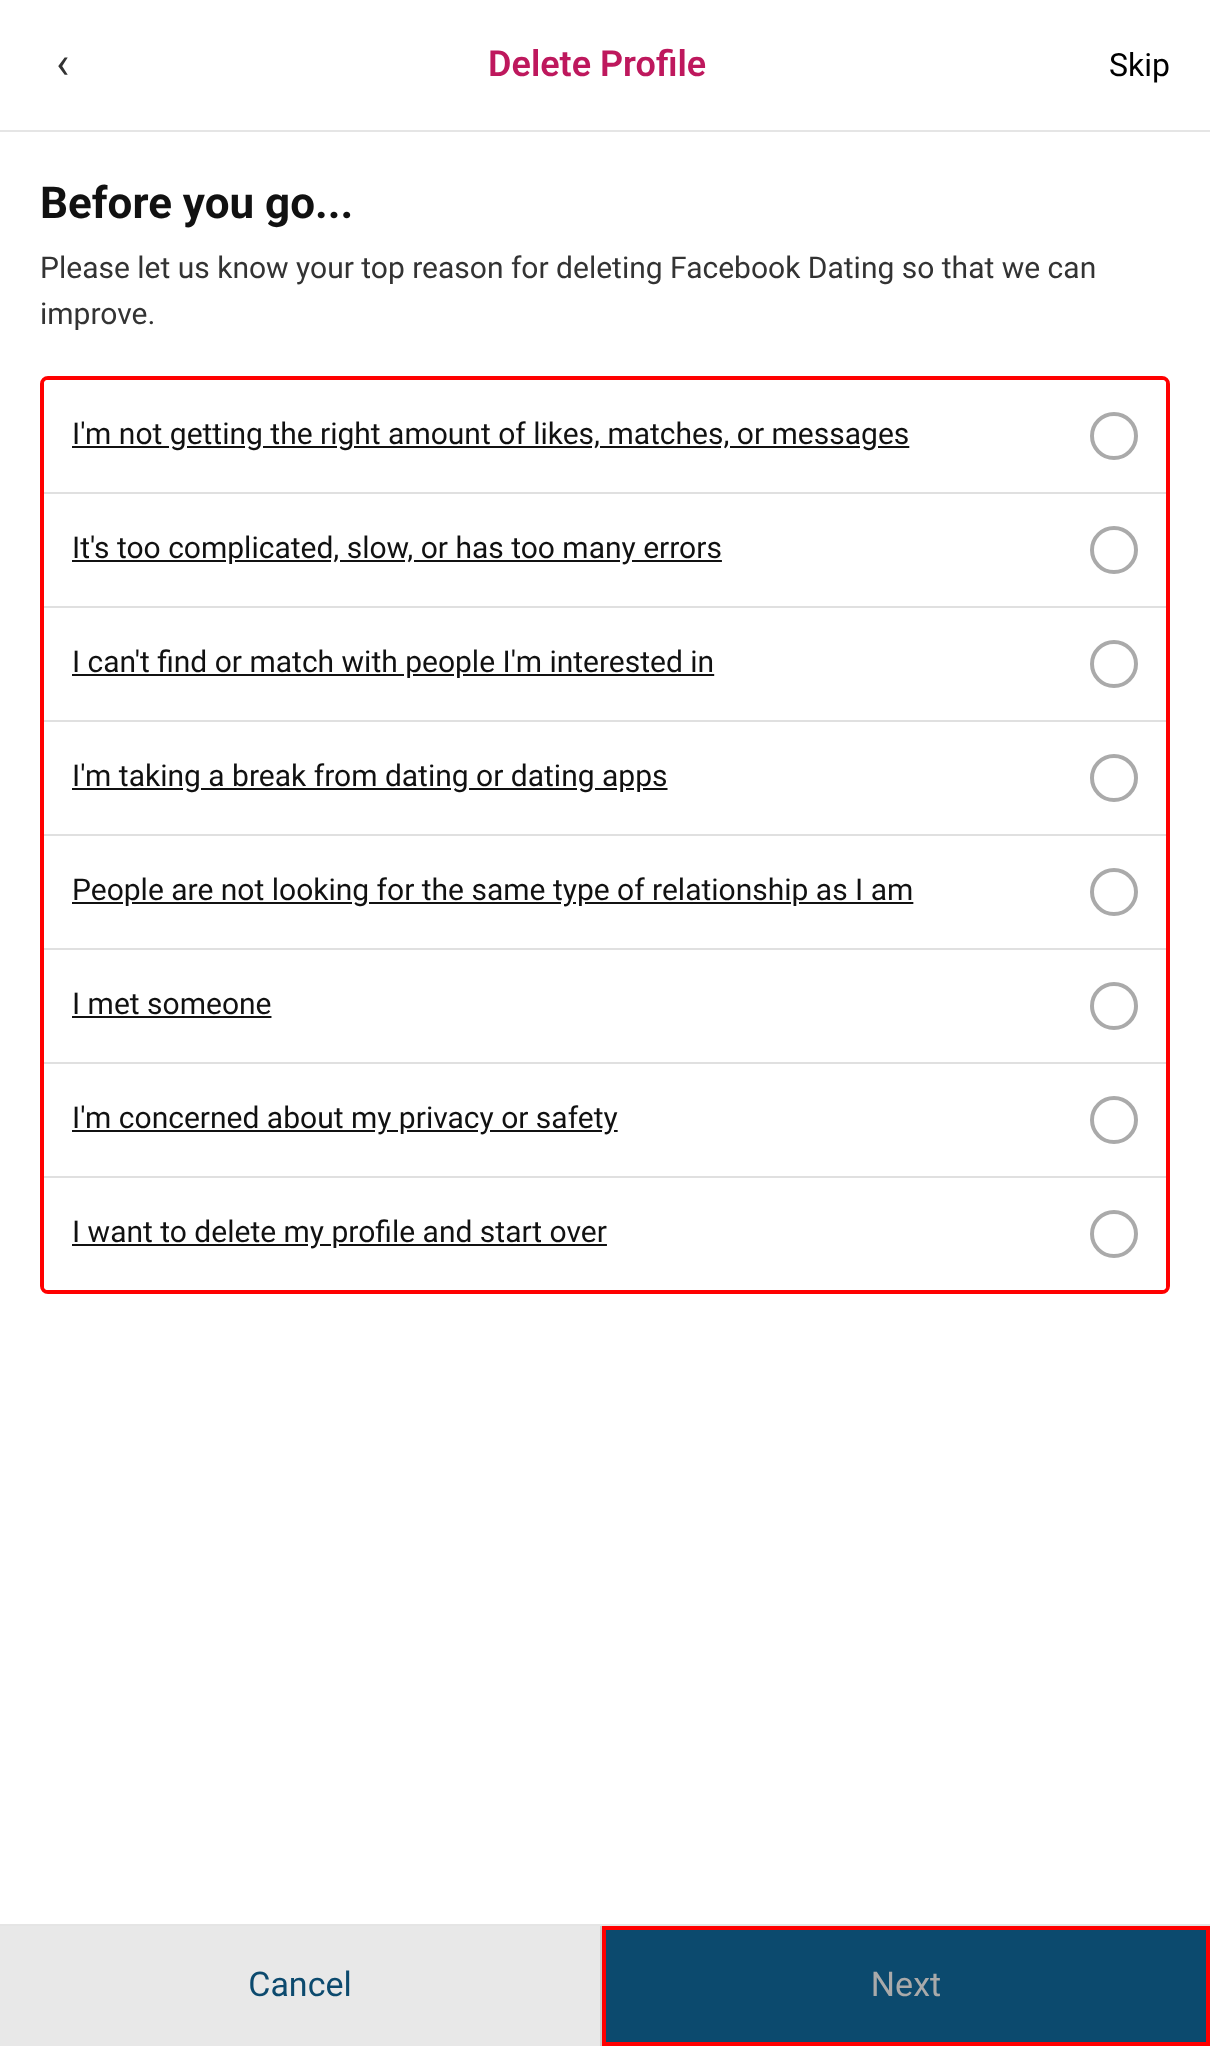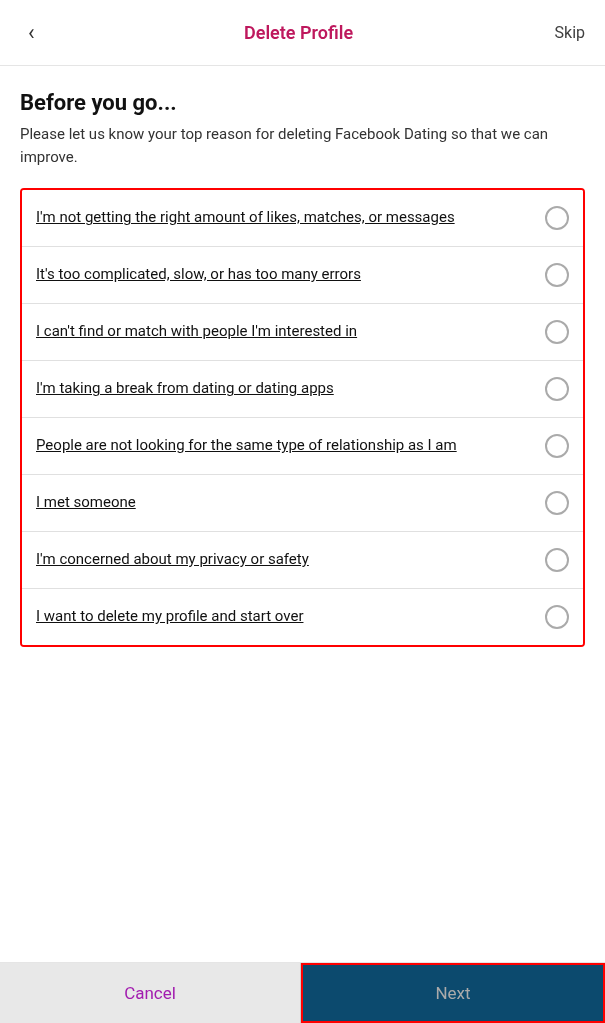--- a/index.html
+++ b/index.html
@@ -32,21 +32,21 @@
     }
 
     .header-title {
       font-size: 18px;
       font-weight: 600;
       color: #be185d;
     }
 
     .header-skip {
       font-size: 16px;
-      color: #404040;
+      color: #000000;
       cursor: pointer;
       font-weight: 400;
     }
 
     .content {
       padding: 24px 20px 0 20px;
     }
 
     .before-you-go {
       font-size: 22px;
@@ -106,21 +106,21 @@
       bottom: 0;
       width: 605px;
       border-top: 1px solid #e5e5e5;
       background: #fff;
     }
 
     .btn-cancel {
       flex: 1;
       padding: 18px 0;
       font-size: 17px;
-      color: #a21caf;
+      color: #0c4a6e;
       background: #e8e8e8;
       border: none;
       cursor: pointer;
       font-weight: 400;
       border-right: 1px solid #ccc;
     }
 
     .btn-next {
       flex: 1;
       padding: 18px 0;

